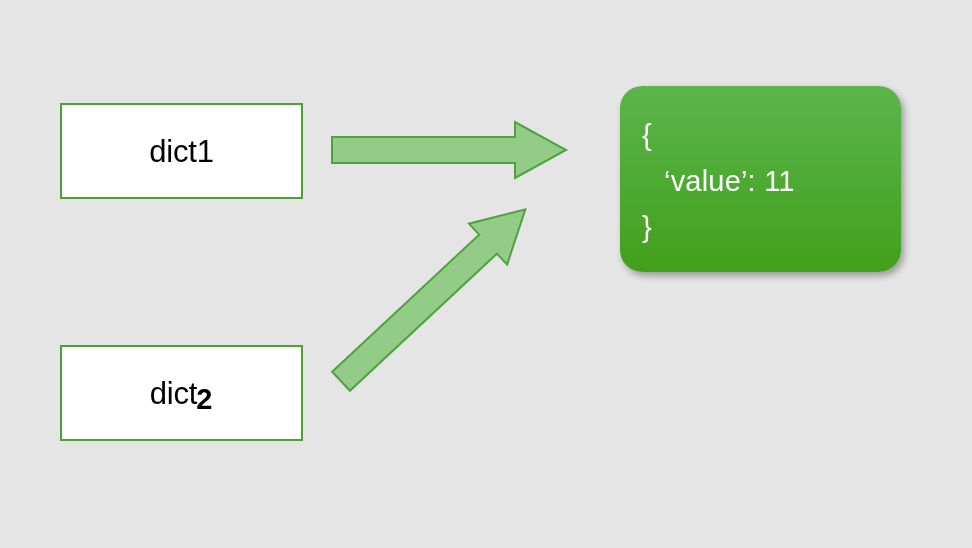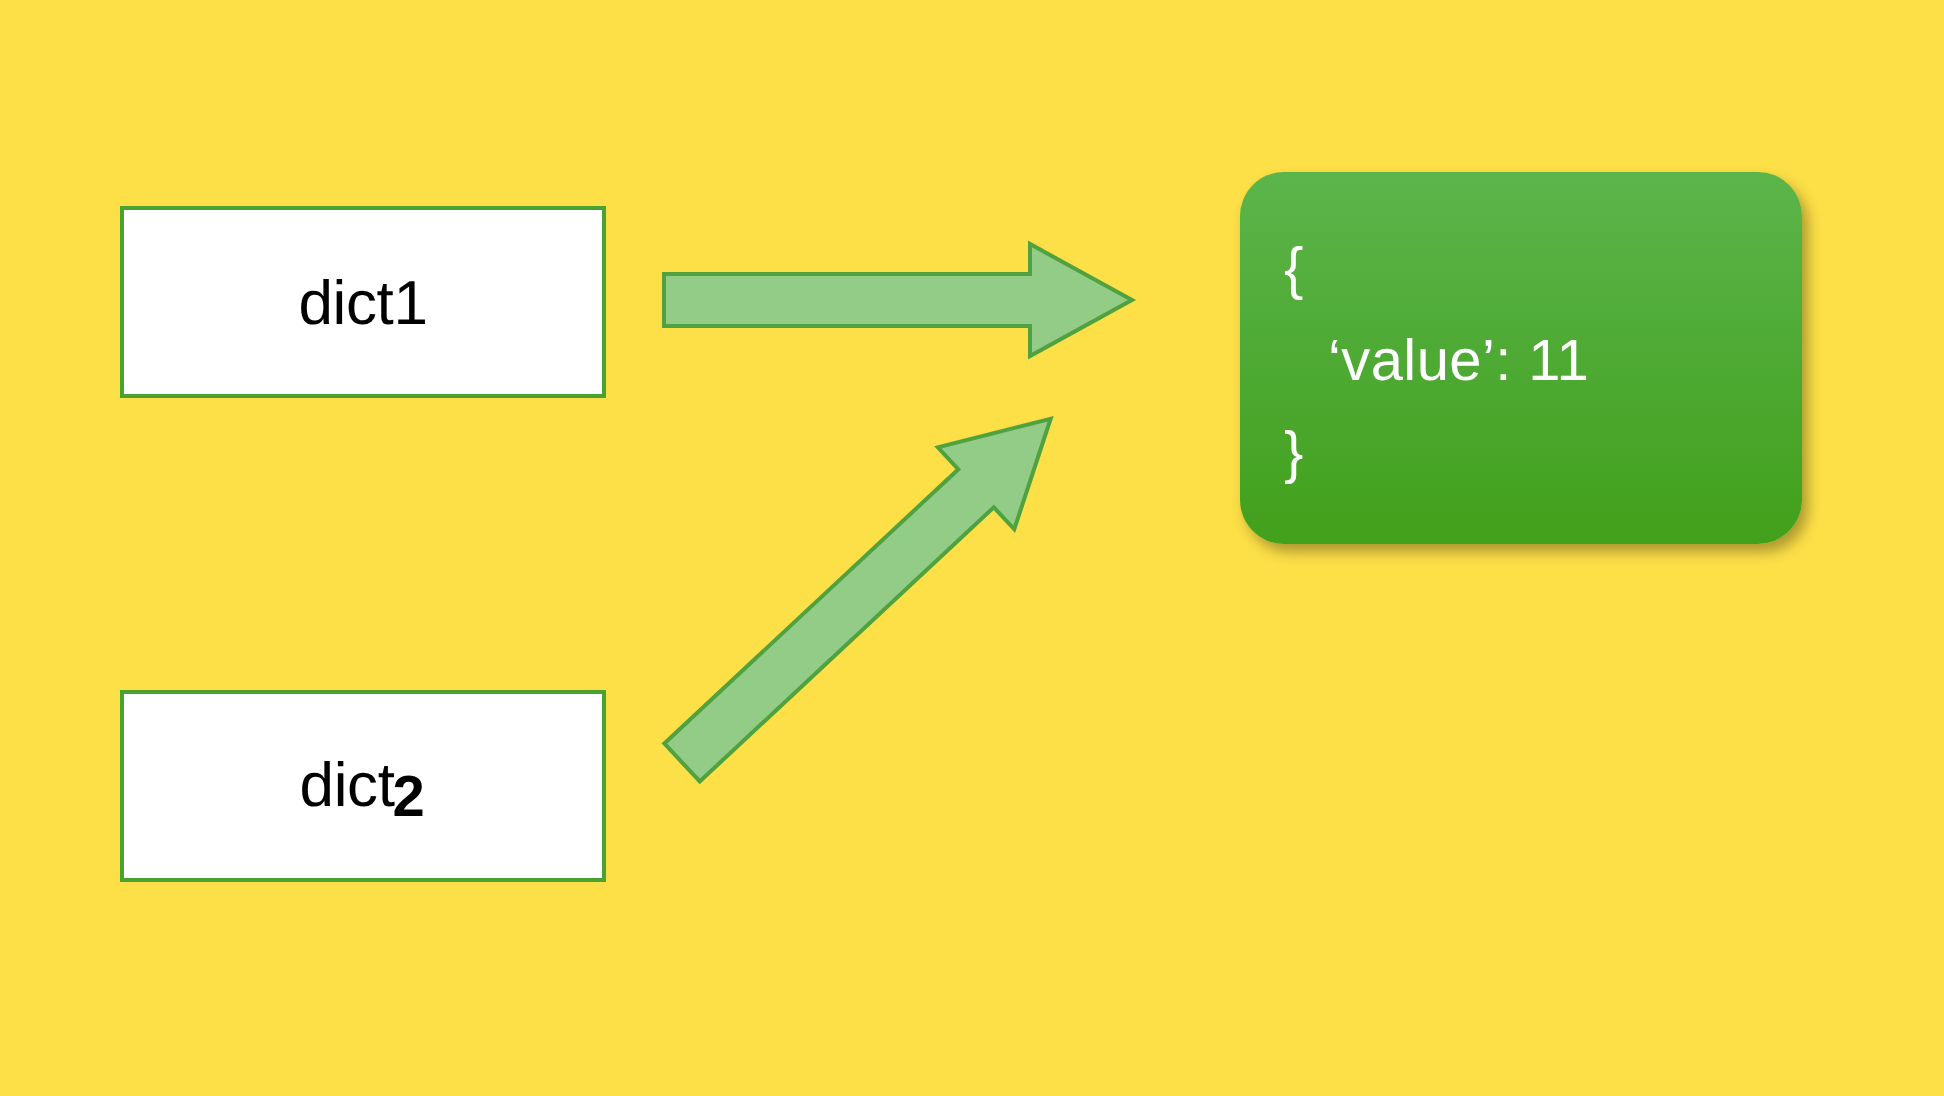--- a/index.html
+++ b/index.html
@@ -7,21 +7,21 @@
     padding: 0;
     background: #ffffff;
   }
   body {
     font-family: "Liberation Sans", sans-serif;
   }
   #canvas {
     position: relative;
     width: 972px;
     height: 548px;
-    background: #fde047;
+    background: #e5e5e5;
     overflow: hidden;
   }
 
   
   .node-box {
     position: absolute;
     box-sizing: border-box;
     background: #ffffff;
     border: 2px solid #4CA230;
     display: flex;

